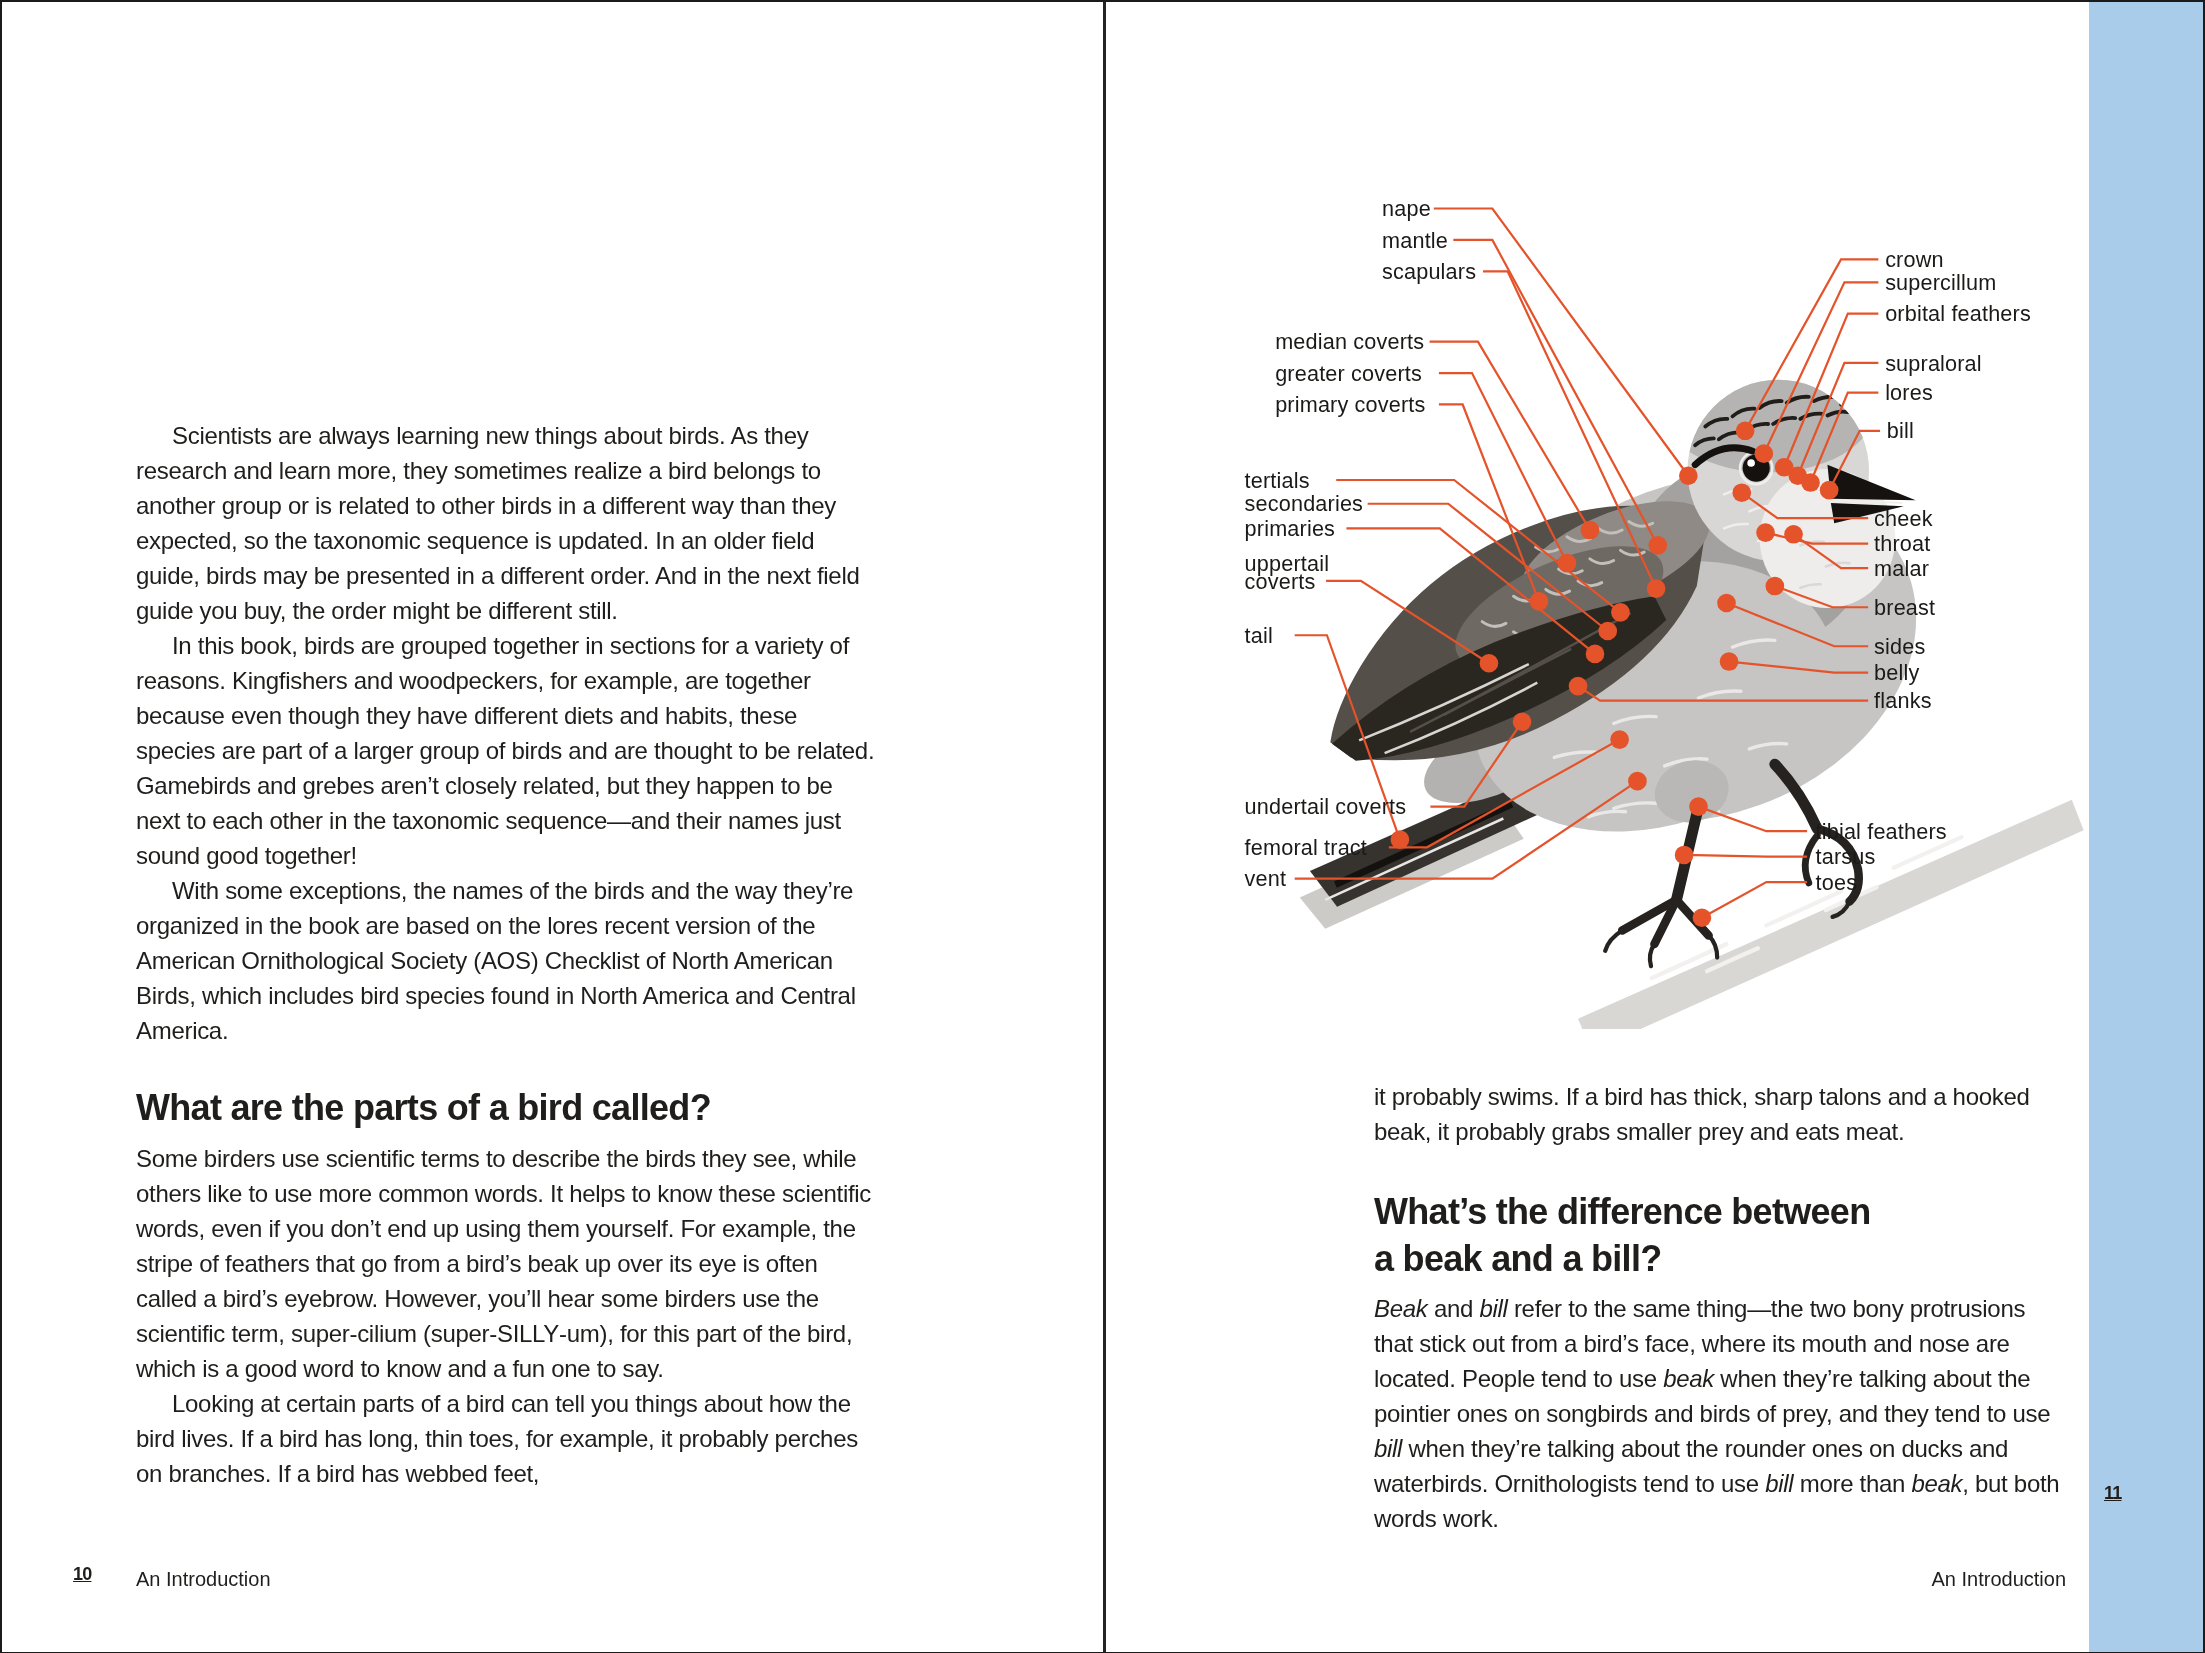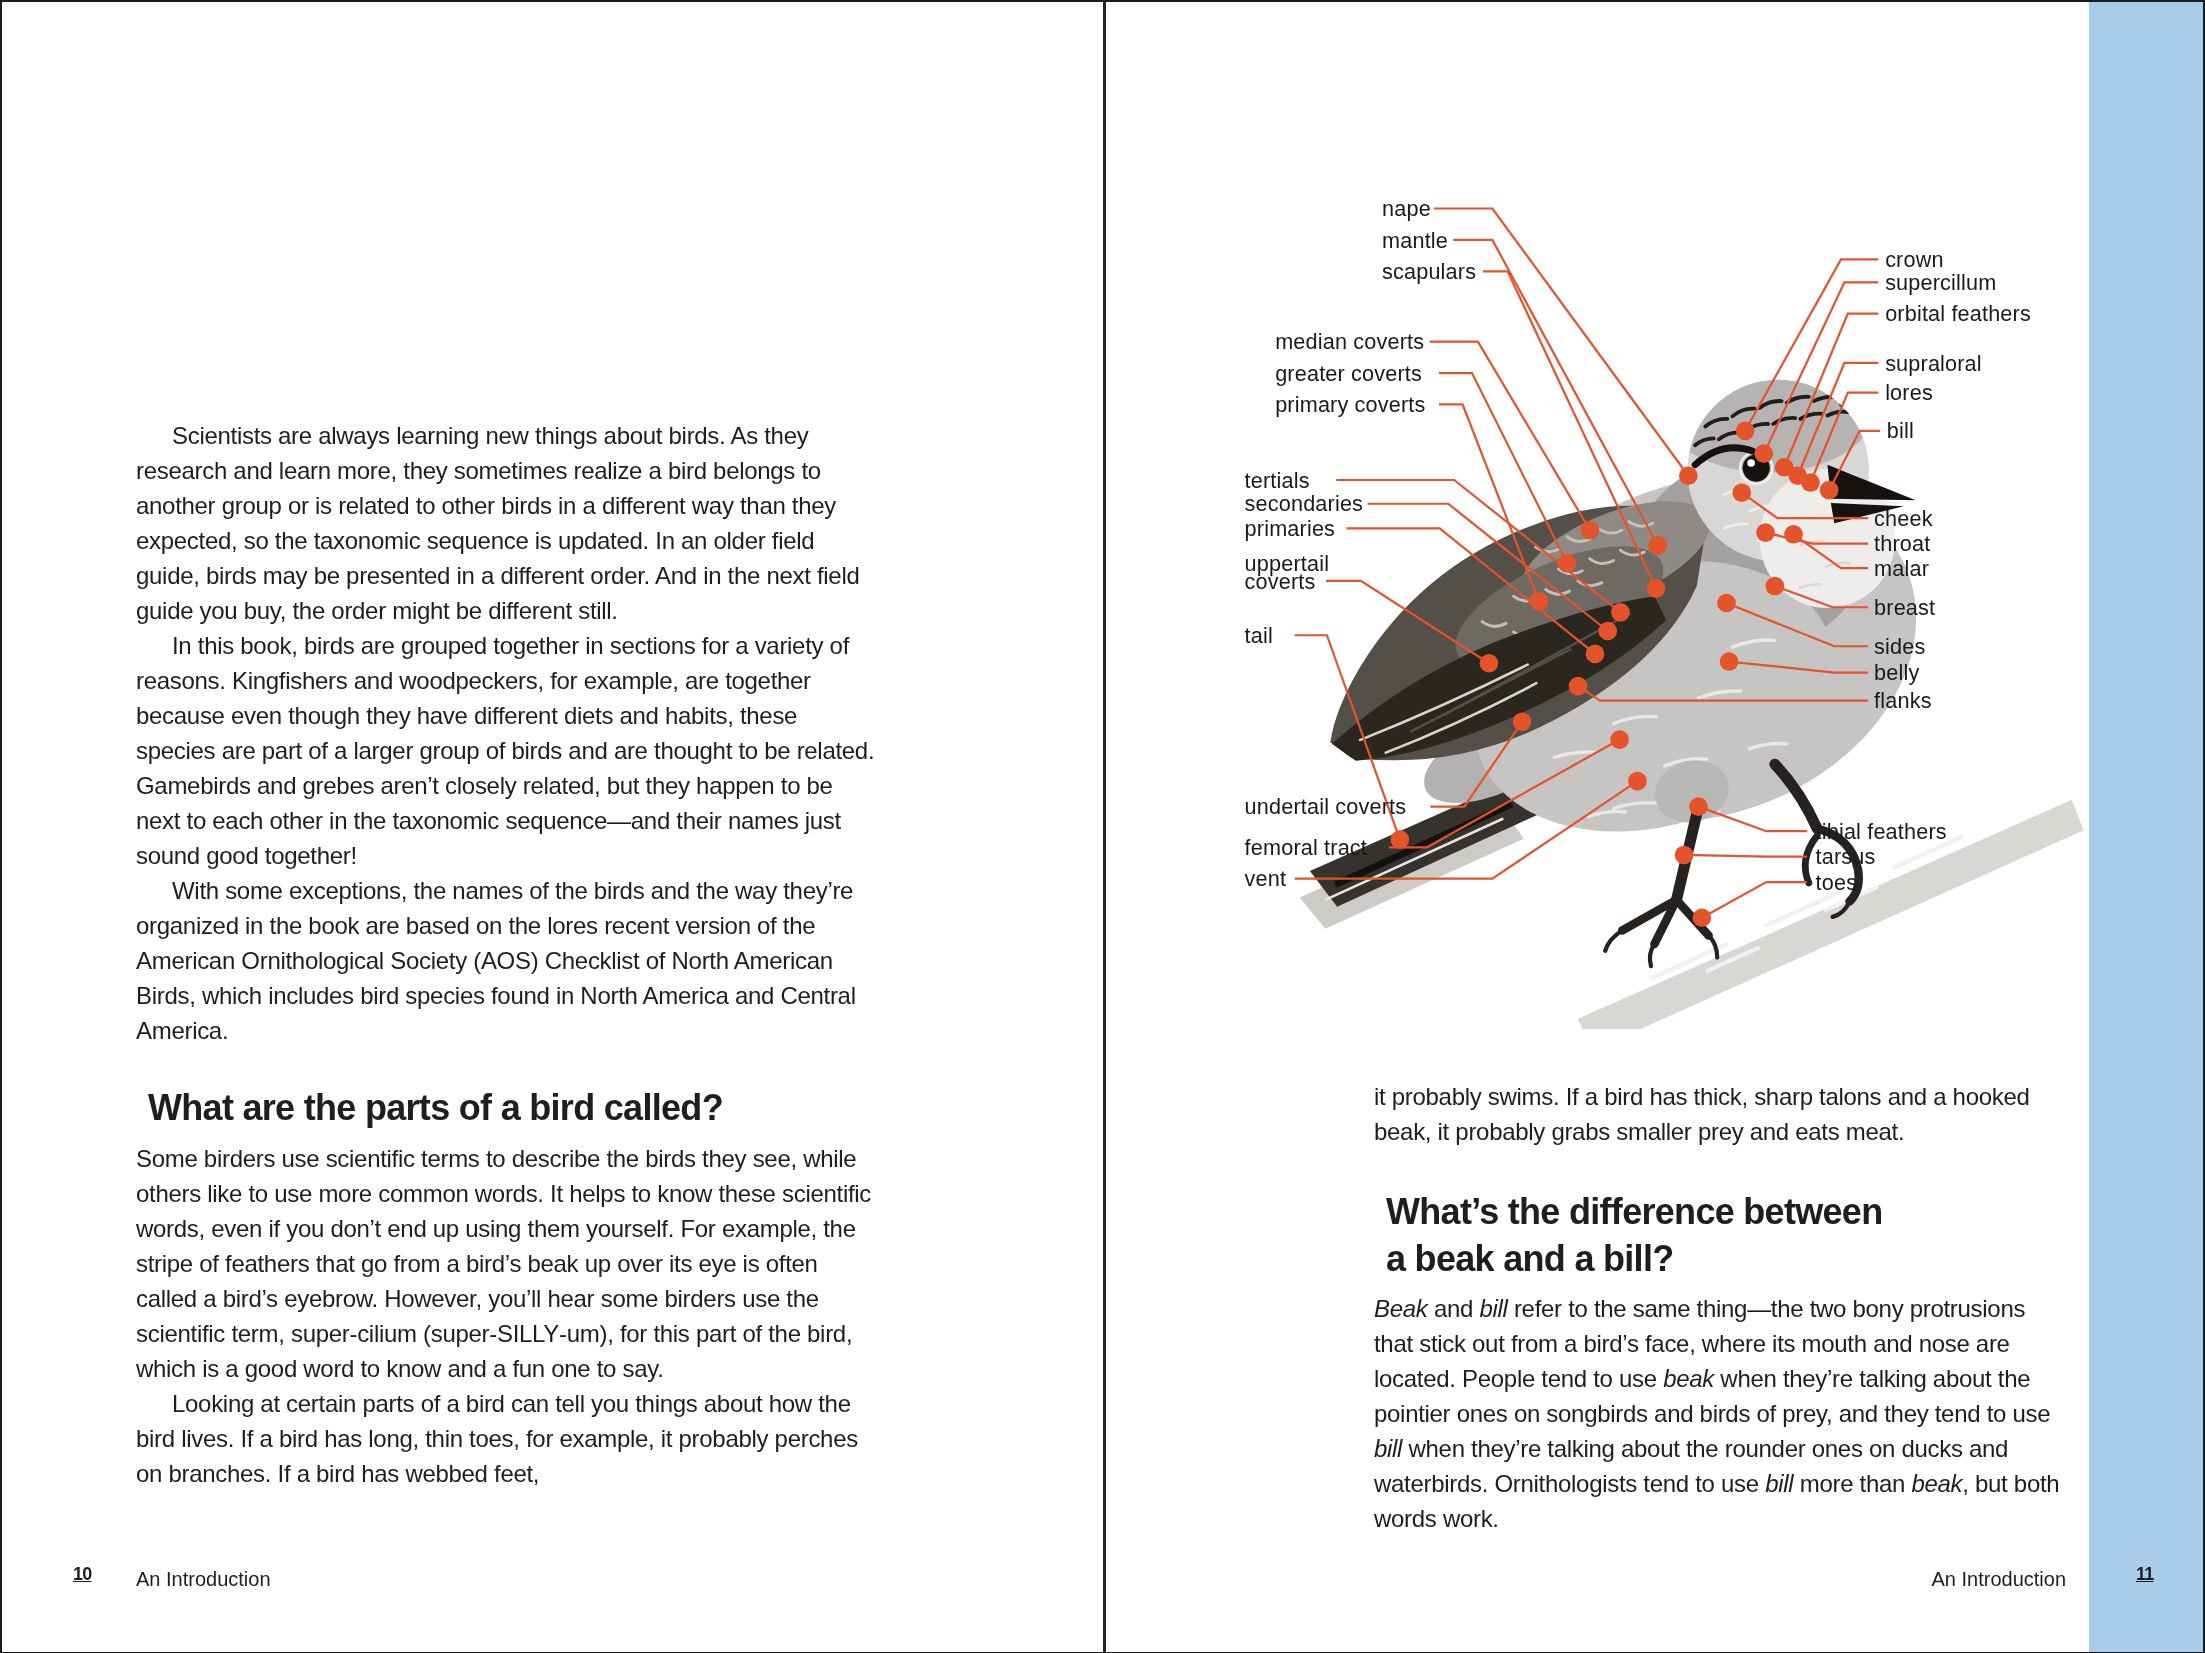--- a/index.html
+++ b/index.html
@@ -13,29 +13,29 @@
     font-family:"Liberation Sans", sans-serif;
     color:#1f1e1c;
   }
   .stripe{position:absolute;top:0;bottom:0;width:116px;left:2087px;}
   .spine{position:absolute;top:0;bottom:0;width:2.5px;left:1101px;background:#242424;}
   .textcol{position:absolute;font-size:24px;line-height:35px;letter-spacing:-0.3px;}
   .textcol p{margin:0;}
   .textcol p.indent{text-indent:36px;}
   .left-col{left:134px;top:416px;width:740px;}
   .right-col{left:1372px;top:1077px;width:694px;}
-  h1.section{font-size:36px;line-height:47px;font-weight:bold;letter-spacing:-0.7px;margin:12px;}
+  h1.section{font-size:36px;line-height:47px;font-weight:bold;letter-spacing:-0.7px;margin:0;}
   .left-col h1.section{margin-top:36px;margin-bottom:10.2px;}
   .right-col h1.section{margin-top:39px;margin-bottom:8.5px;}
   .footer{position:absolute;font-size:20px;}
   .pagenum{font-weight:bold;font-size:18px;letter-spacing:-0.8px;text-decoration:underline;}
   .f-left-num{left:71px;top:1562px;}
   .f-left-sec{left:134px;top:1566px;}
   .f-right-sec{right:137px;top:1566px;text-align:right;}
-  .f-right-num{left:2102px;top:1562px;margin-left:32px;}
+  .f-right-num{left:2102px;top:1481px;}
   svg.diagram{position:absolute;left:1179px;top:119px;width:912px;height:908px;}
   svg .lbl{font-family:"Liberation Sans",sans-serif;font-size:25.5px;fill:#1b1a18;letter-spacing:0.2px;}
   em{font-style:italic;}
 </style>
 </head>
 <body>
 
 <div class="spread">
 
   <div class="stripe" style="background: rgb(168, 204, 233);"></div>

